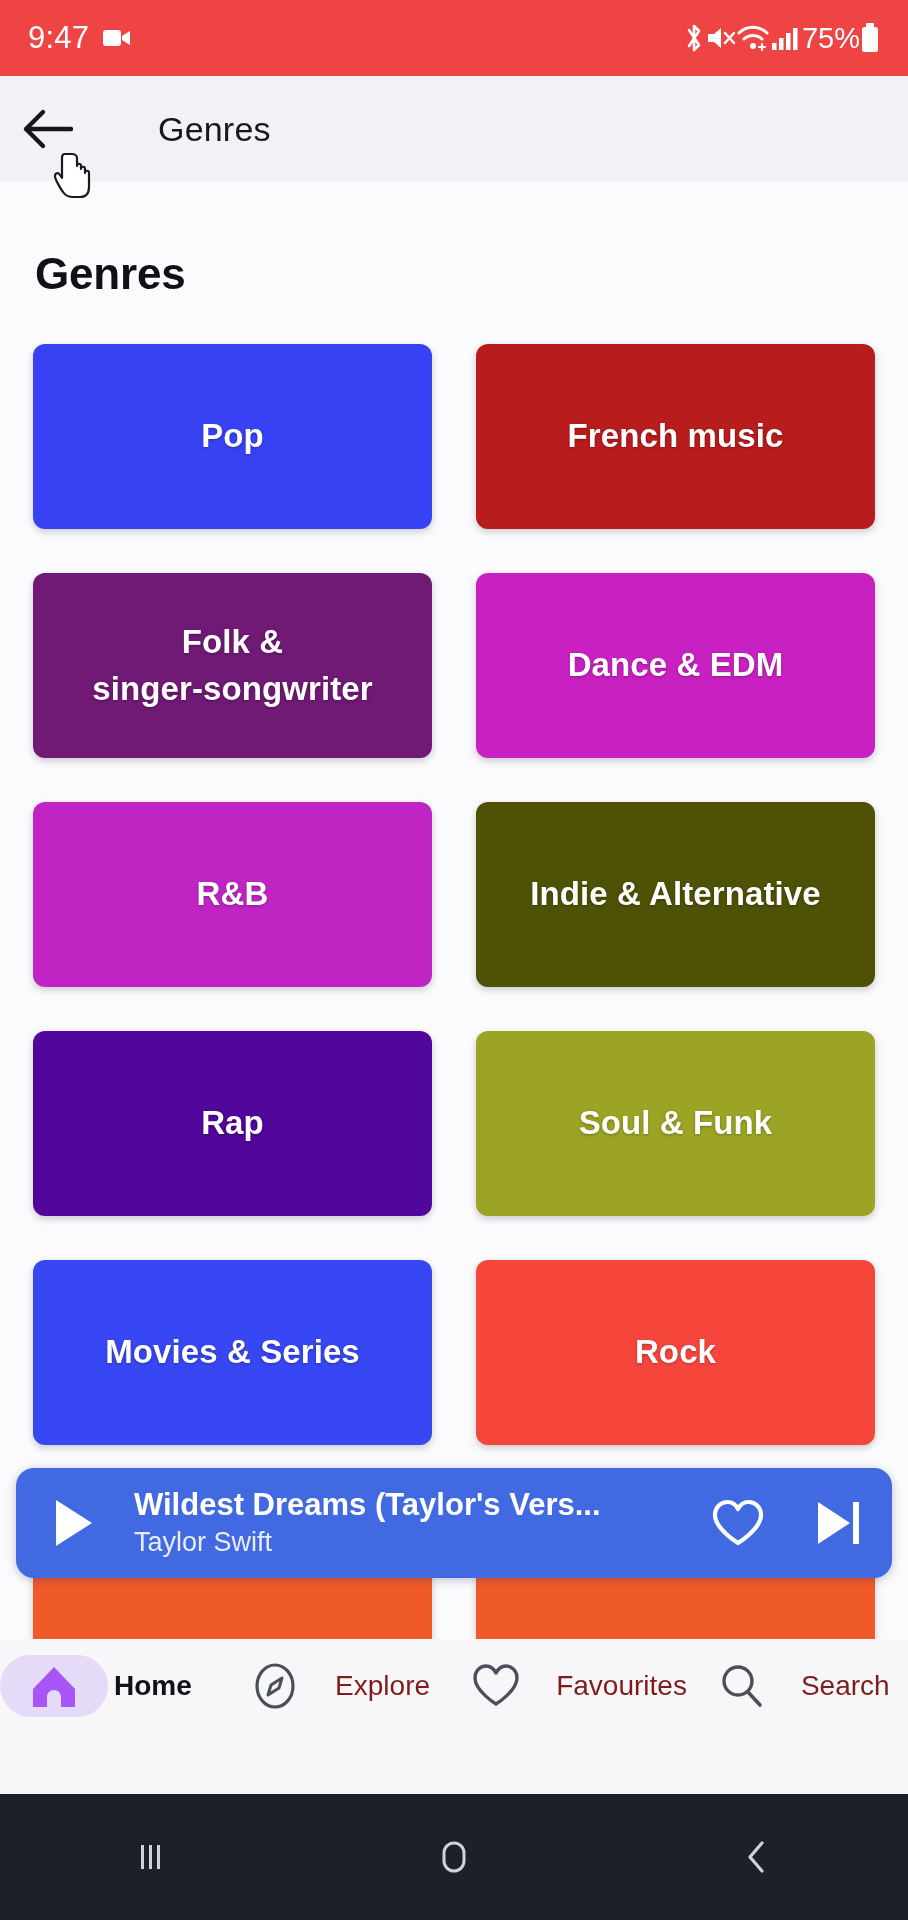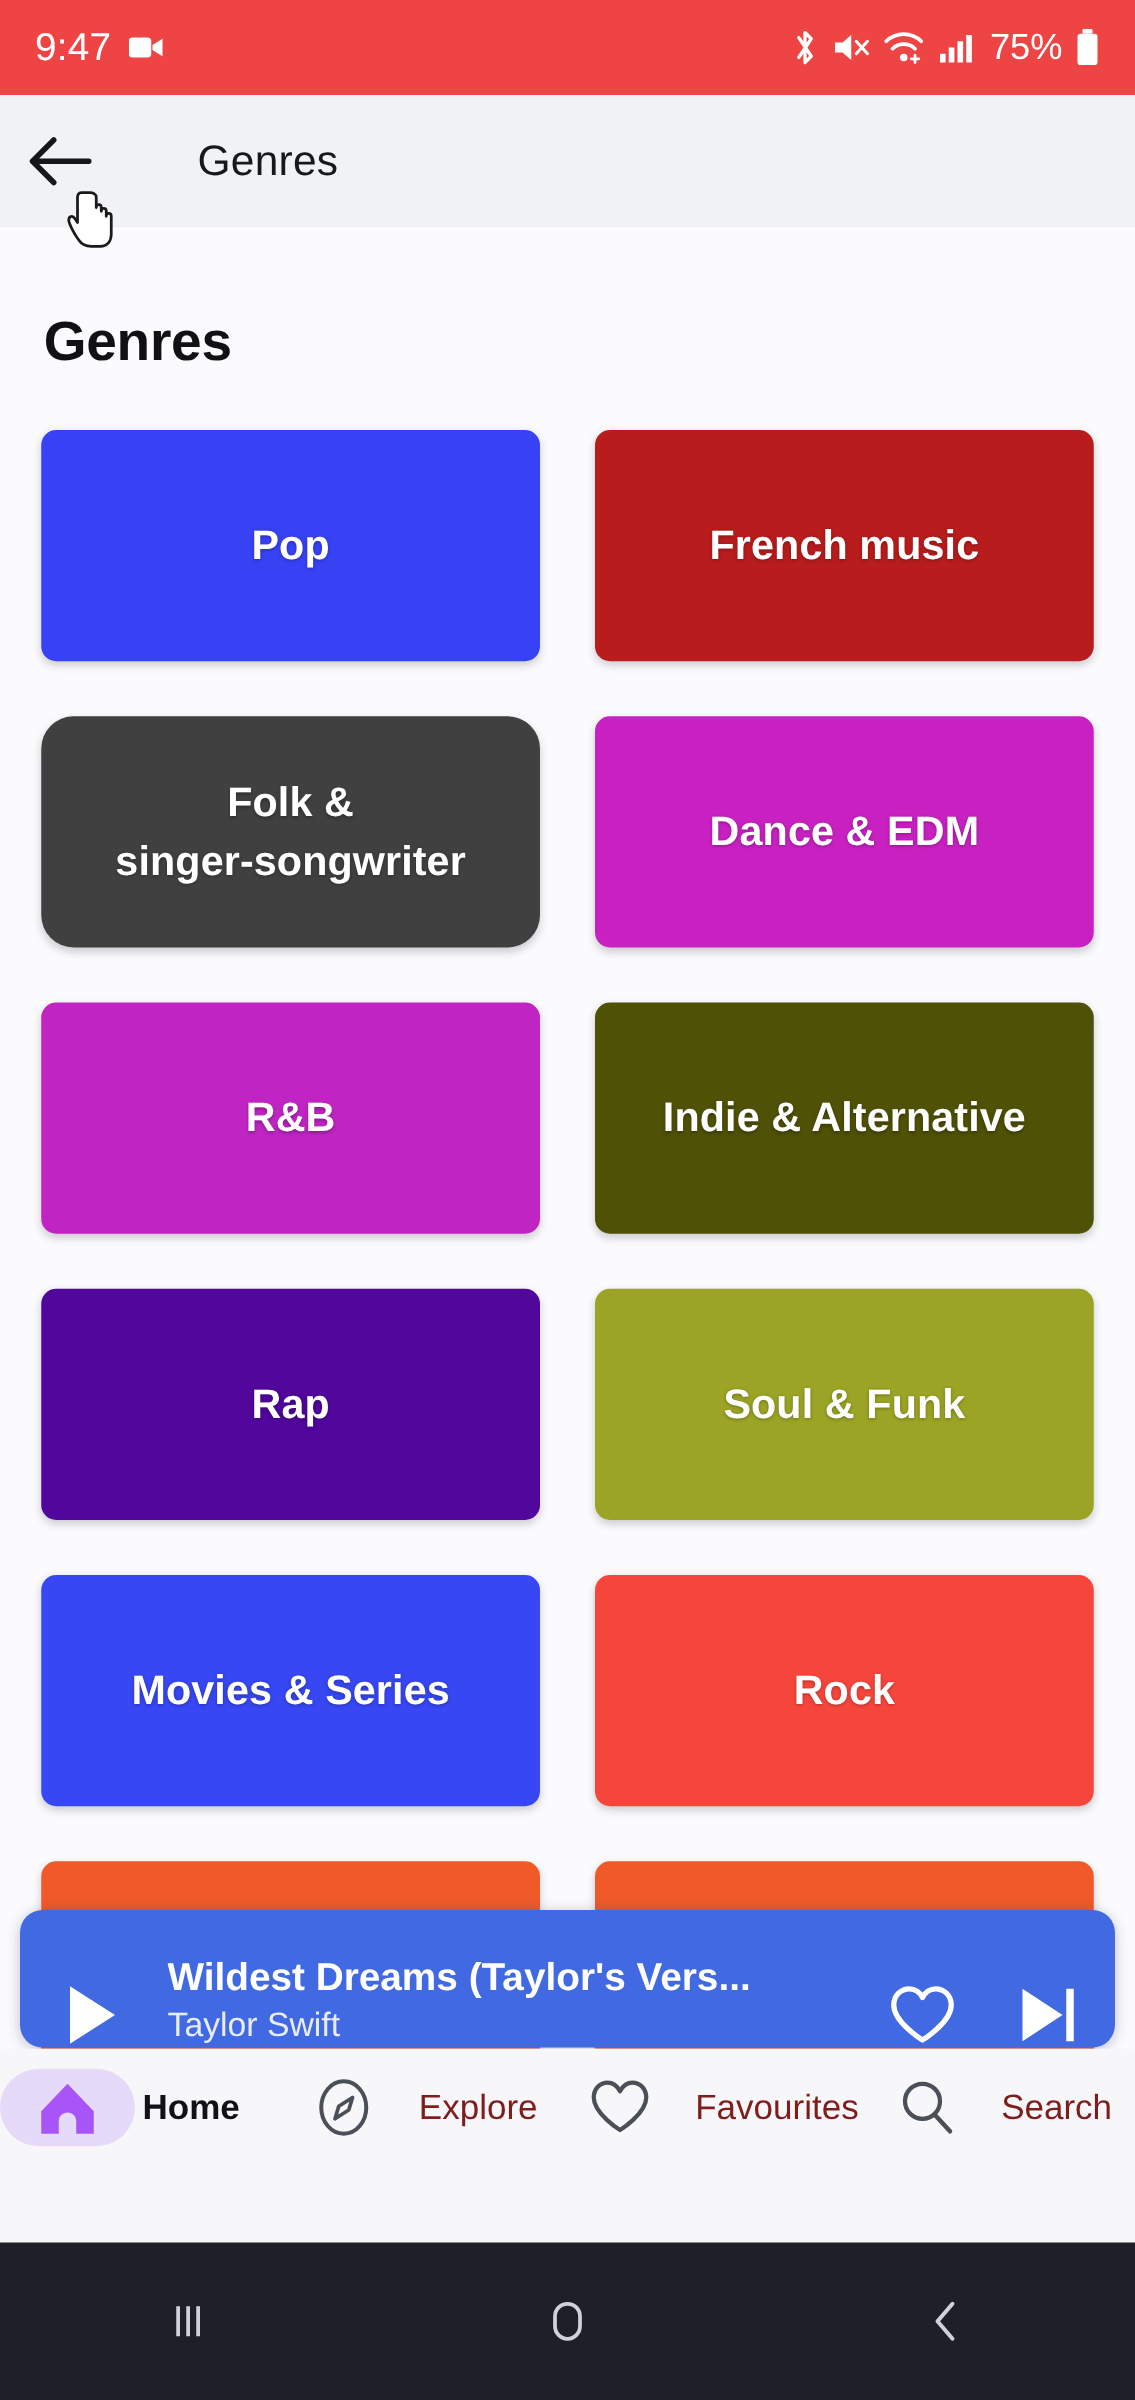--- a/index.html
+++ b/index.html
@@ -39,21 +39,20 @@
   .status-time {
     color: #ffffff;
     font-size: 31px;
     font-weight: 400;
     letter-spacing: 0.2px;
   }
   .status-right {
     margin-left: auto;
     display: flex;
     align-items: center;
-    gap: 10px;
     text-align: center;
   }
   .status-battery-text {
     color: #ffffff;
     font-size: 29px;
     font-weight: 400;
     margin-left: 4px;
   }
   .ic { display: block; }
 
@@ -138,27 +137,27 @@
     font-weight: 700;
     line-height: 1.42;
     text-shadow: 0 1px 3px rgba(0,0,0,0.30);
     letter-spacing: 0.1px;
   }
 
   
   .now-playing {
     position: absolute;
     left: 16px;
-    top: 1528px;
+    top: 1468px;
     width: 876px;
     height: 110px;
     background: #4169e1;
     border-radius: 18px;
     display: flex;
-    align-items: flex-end;
+    align-items: center;
     padding: 0 28px 0 34px;
     box-shadow: 0 2px 10px rgba(30,40,110,0.28);
     z-index: 30;
   }
   .np-texts {
     flex: 1;
     margin-left: 38px;
     min-width: 0;
   }
   .np-title {
@@ -316,21 +315,21 @@
   <div class="content">
     <div class="page-title">Genres</div>
 
     <div class="grid">
       <div class="tile" style="background: rgb(55, 66, 245);">
         <span class="tile-label">Pop</span>
       </div>
       <div class="tile" style="background: #b91c1c;">
         <span class="tile-label">French music</span>
       </div>
-      <div class="tile" style="background: #404040; border-radius: 26px;">
+      <div class="tile" style="background: #701a75;">
         <span class="tile-label">Folk &amp;<br>singer-songwriter</span>
       </div>
       <div class="tile" style="background: rgb(201, 33, 193);">
         <span class="tile-label">Dance &amp; EDM</span>
       </div>
       <div class="tile" style="background: rgb(192, 37, 196);">
         <span class="tile-label">R&amp;B</span>
       </div>
       <div class="tile" style="background: rgb(79, 81, 6);">
         <span class="tile-label">Indie &amp; Alternative</span>

